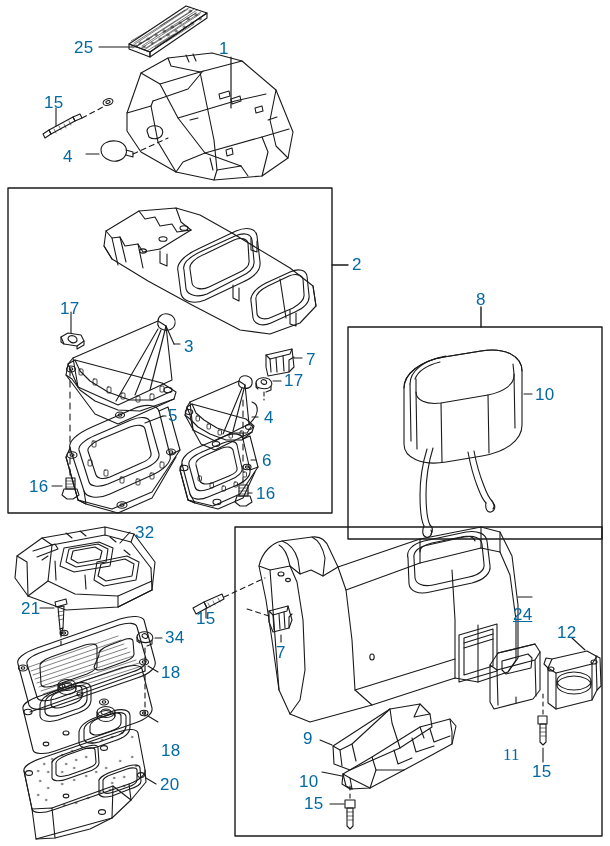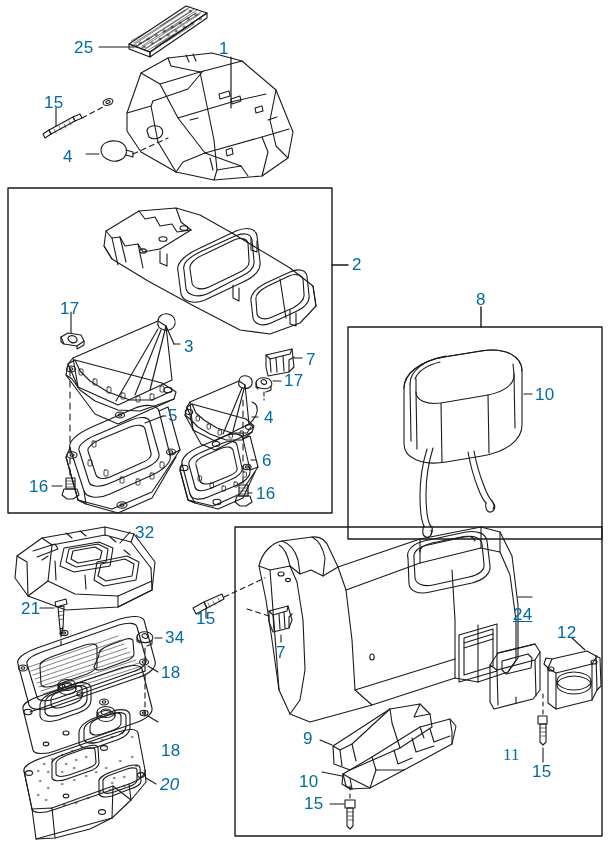--- a/index.html
+++ b/index.html
@@ -723,16 +723,16 @@
   <span class="callout" style="left:513px; top:606px;text-decoration:underline;">24</span>
   <span class="callout" style="left:276px; top:644px;">7</span>
   <span class="callout" style="left:165px; top:629px;">34</span>
   <span class="callout" style="left:557px; top:624px;">12</span>
   <span class="callout" style="left:161px; top:664px;">18</span>
   <span class="callout" style="left:503px; top:746px;font-family:Liberation Serif, serif;">11</span>
   <span class="callout" style="left:161px; top:714px;margin-top:28px;">18</span>
   <span class="callout" style="left:303px; top:730px;">9</span>
   <span class="callout" style="left:532px; top:763px;">15</span>
   <span class="callout" style="left:299px; top:763px;margin-top:10px;">10</span>
-  <span class="callout" style="left:160px; top:776px;font-style:italic;">20</span>
+  <span class="callout" style="left:160px; top:776px;">20</span>
   <span class="callout" style="left:304px; top:795px;">15</span>
 
 </div>
 
 </body></html>

